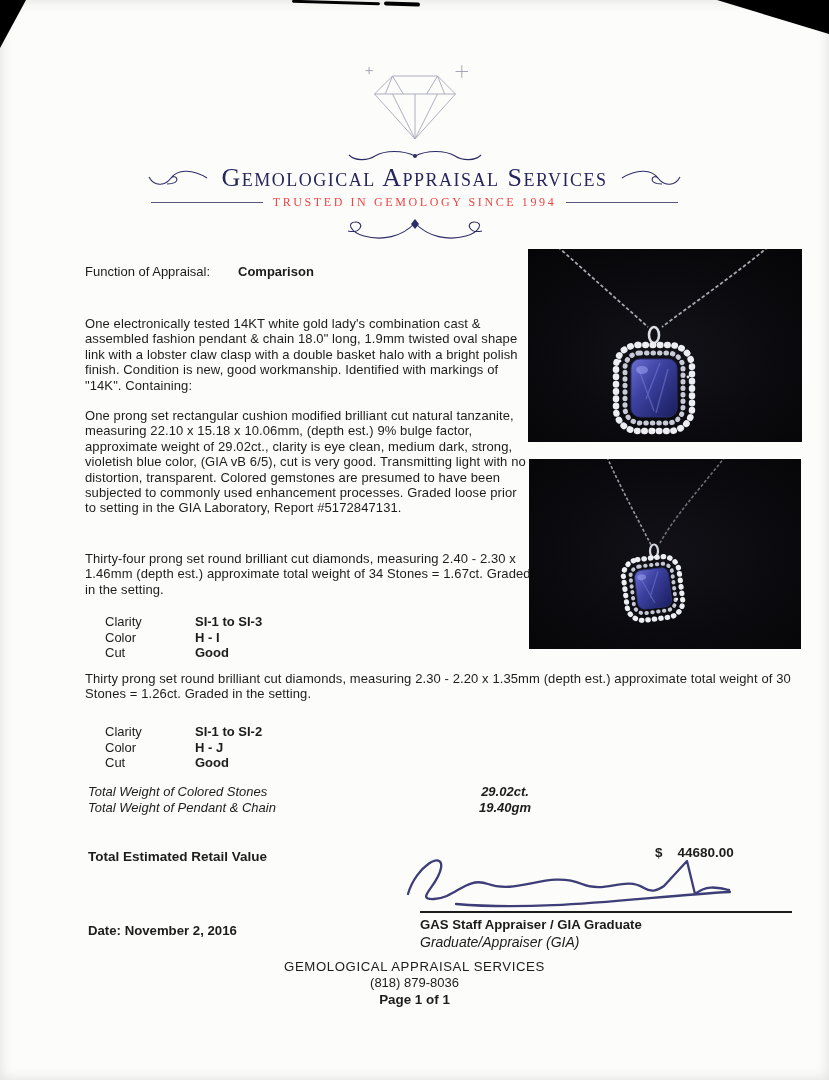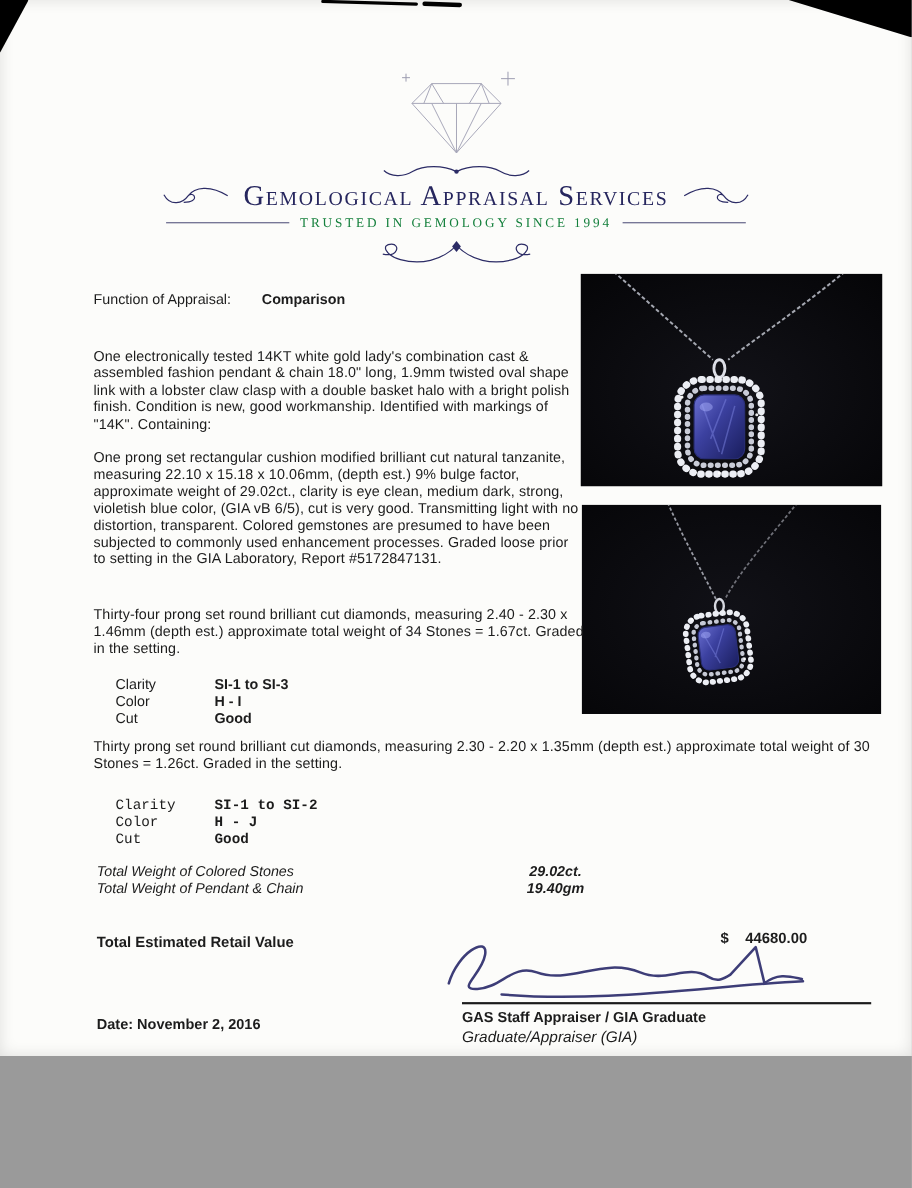--- a/index.html
+++ b/index.html
@@ -1,17 +1,17 @@
 <!DOCTYPE html>
 <html><head>
 <meta charset="utf-8">
 <style>
   html,body{margin:0;padding:0;background:#9a9a9a;}
   .scan{
-    position:relative;width:829px;height:960px;margin:0 auto;
+    position:relative;width:829px;height:1080px;margin:0 auto;
     background:#fcfcfa;overflow:hidden;
     font-family:"Liberation Sans", sans-serif;color:#1c1c1c;
     box-shadow:inset 0 0 14px rgba(0,0,0,0.12);
   }
   
   .mark{position:absolute;background:#000;}
   .mark-tl{left:0;top:0;width:26px;height:48px;clip-path:polygon(0 0,100% 0,0 100%);}
   .mark-tr{right:0;top:0;width:112px;height:34px;clip-path:polygon(0 0,100% 0,100% 100%);}
   .streak1{left:292px;top:1px;width:88px;height:3px;transform:rotate(1.6deg);border-radius:2px;}
   .streak2{left:384px;top:2px;width:36px;height:4px;transform:rotate(2deg);border-radius:2px;}
@@ -22,21 +22,21 @@
   .scroll-top{margin-top:0px;}
   .title-row{display:flex;align-items:center;margin-top:0px;}
   .company-title{
     margin:0 12px;font-family:"Liberation Serif", serif;font-weight:500;
     font-variant:small-caps;font-size:26px;letter-spacing:1.5px;color:#26265e;line-height:28px;
   }
   .tagline-row{display:flex;align-items:center;margin-top:3px;}
   .tagline-line{width:112px;height:1px;background:#56567f;}
   .company-tagline{
     margin:0 10px;font-family:"Liberation Serif", serif;font-size:12px;
-    letter-spacing:2.6px;color:#15803d;
+    letter-spacing:2.6px;color:#ef4444;
   }
   .scroll-bottom{margin-top:7px;}
 
   
   .photo{position:absolute;background:#050507;}
   .photo1{left:528px;top:249px;width:274px;height:193px;}
   .photo2{left:529px;top:459px;width:272px;height:190px;}
   .photo svg{display:block;width:100%;height:100%;}
 
   
@@ -44,21 +44,21 @@
   .purpose .lab{display:inline-block;width:153px;}
   .bold{font-weight:700;}
   .para{position:absolute;margin:0;font-size:13px;line-height:15.4px;letter-spacing:0.1px;}
   .p1{left:85px;top:316px;width:436px;}
   .p2{left:85px;top:408px;width:441px;}
   .p3{left:85px;top:551px;width:446px;}
   .p4{left:85px;top:671px;width:708px;}
 
   .gtable{position:absolute;left:105px;font-size:13px;line-height:15.6px;}
   .t1{top:614px;}
-  .t2{top:724px;font-family:Liberation Mono, monospace;}
+  .t2{top:724px;}
   .gtable .lab{display:inline-block;width:90px;}
 
   .totals{position:absolute;left:88px;top:784px;width:560px;font-size:13px;line-height:15.6px;font-style:italic;}
   .totals .trow{position:relative;height:15.6px;}
   .totals .tval{position:absolute;left:357px;width:120px;text-align:center;font-weight:700;}
 
   .retail-label{position:absolute;left:88px;top:849px;font-size:13.5px;font-weight:700;}
   .retail-value{position:absolute;left:655px;top:845px;font-size:13.5px;font-weight:700;}
   .retail-value .amt{margin-left:15px;}
 

